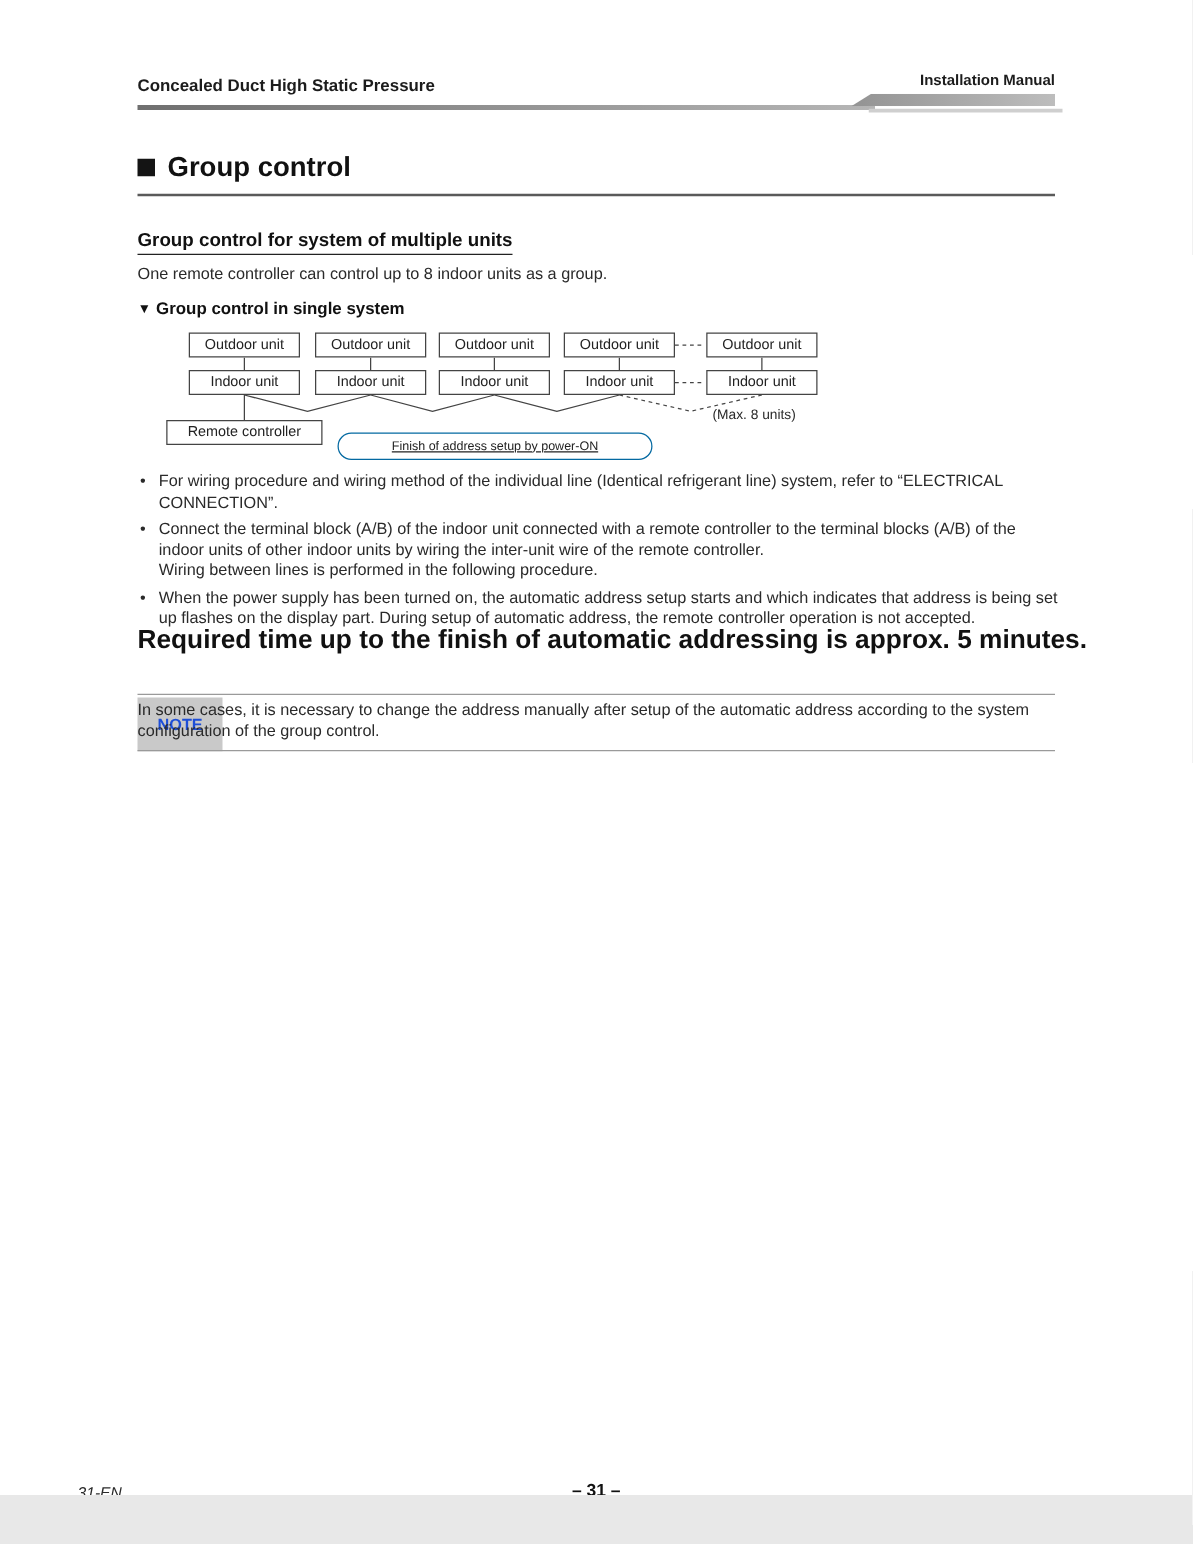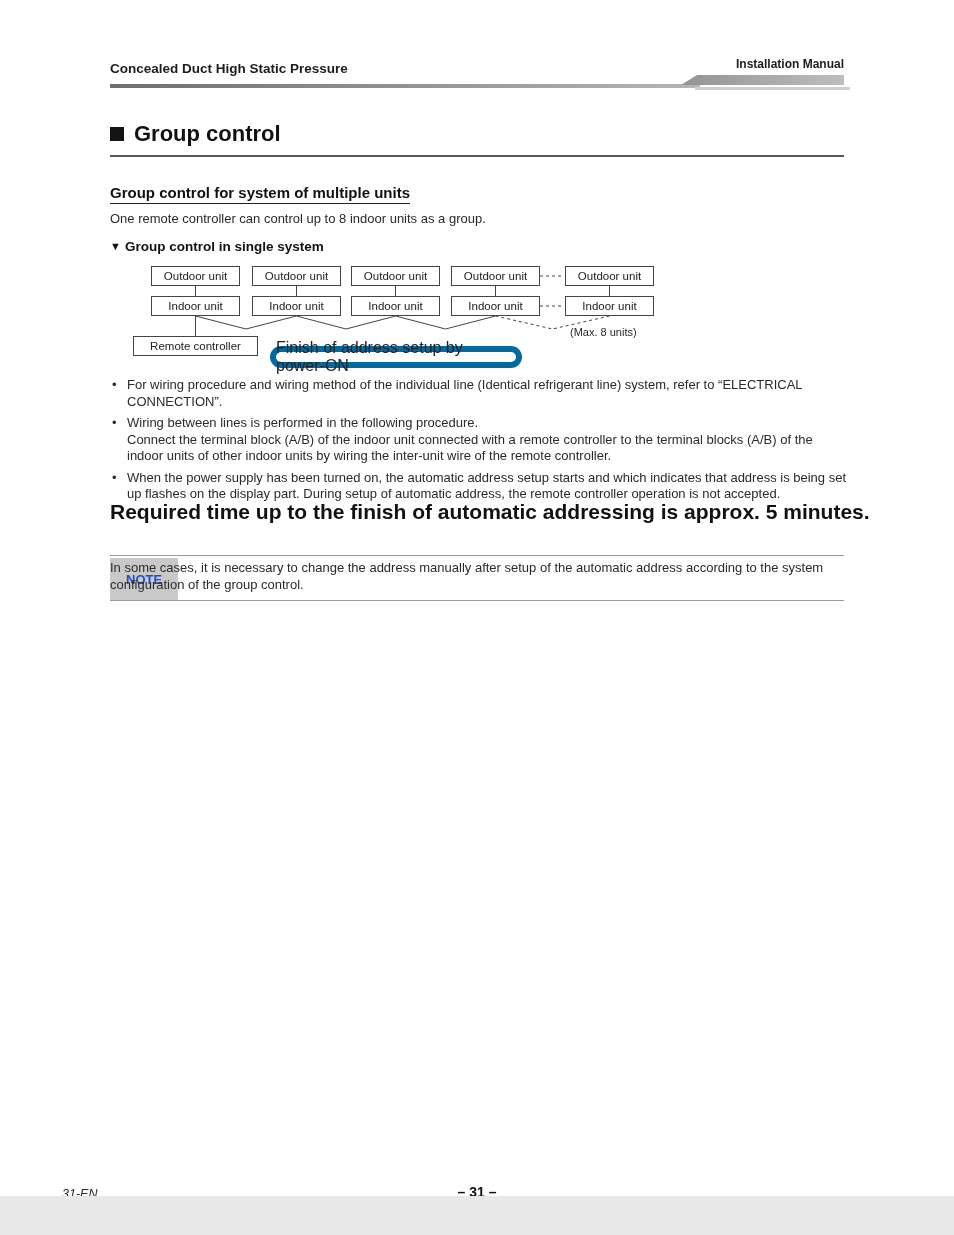--- a/index.html
+++ b/index.html
@@ -36,23 +36,23 @@
   .h3 .tri { font-size:11px; margin-right:4px; position:relative; top:-1px; }
 
   
   .diagram { left:133px; top:264px; width:545px; height:112px; }
   .dsvg { position:absolute; left:0; top:0; }
   .dbox { position:absolute; width:89px; height:20px; border:1px solid #444;
           background:#fff; display:flex; align-items:center; justify-content:center;
           font-size:11.5px; color:#222; white-space:nowrap; }
   .remote { width:125px; left:0; top:72px; }
   .oval { position:absolute; left:137px; top:82px; width:252px; height:22px;
-          border:6px solid #0369a1; border-radius:12px; background:#fff;
+          border:1px solid #0369a1; border-radius:12px; background:#fff;
           display:flex; align-items:center; justify-content:center;
-          font-size:16px; color:#222; }
+          font-size:10px; color:#222;text-decoration:underline; }
   .maxunits { position:absolute; left:437px; top:62px; font-size:11px; color:#2a2a2a; white-space:nowrap; }
 
   
   .bullets { left:110px; top:377px; width:738px; list-style:none; }
   .bullets li { position:relative; padding-left:17px; margin-bottom:5px;
                 font-size:13px; line-height:16.5px; color:#2a2a2a; }
   .bullets li::before { content:"\2022"; position:absolute; left:2px; top:0; color:#2a2a2a; }
 
   .required { left:110px; top:500px; font-size:21px; font-weight:bold; color:#111; }
 
@@ -126,22 +126,22 @@
 
     <div class="dbox remote">Remote controller</div>
     <div class="oval">Finish of address setup by power-ON</div>
   </div>
 
   <ul class="abs bullets">
     <li>
       <div>For wiring procedure and wiring method of the individual line (Identical refrigerant line) system, refer to “ELECTRICAL CONNECTION”.</div>
     </li>
     <li>
+      <div>Connect the terminal block (A/B) of the indoor unit connected with a remote controller to the terminal blocks (A/B) of the indoor units of other indoor units by wiring the inter-unit wire of the remote controller.</div>
       <div>Wiring between lines is performed in the following procedure.</div>
-      <div>Connect the terminal block (A/B) of the indoor unit connected with a remote controller to the terminal blocks (A/B) of the indoor units of other indoor units by wiring the inter-unit wire of the remote controller.</div>
     </li>
     <li>
       <div>When the power supply has been turned on, the automatic address setup starts and which indicates that address is being set up flashes on the display part. During setup of automatic address, the remote controller operation is not accepted.</div>
     </li>
   </ul>
 
   <div class="abs required">Required time up to the finish of automatic addressing is approx. 5 minutes.</div>
 
   <div class="abs note-label">NOTE</div>
   <div class="abs note-line-top"></div>

